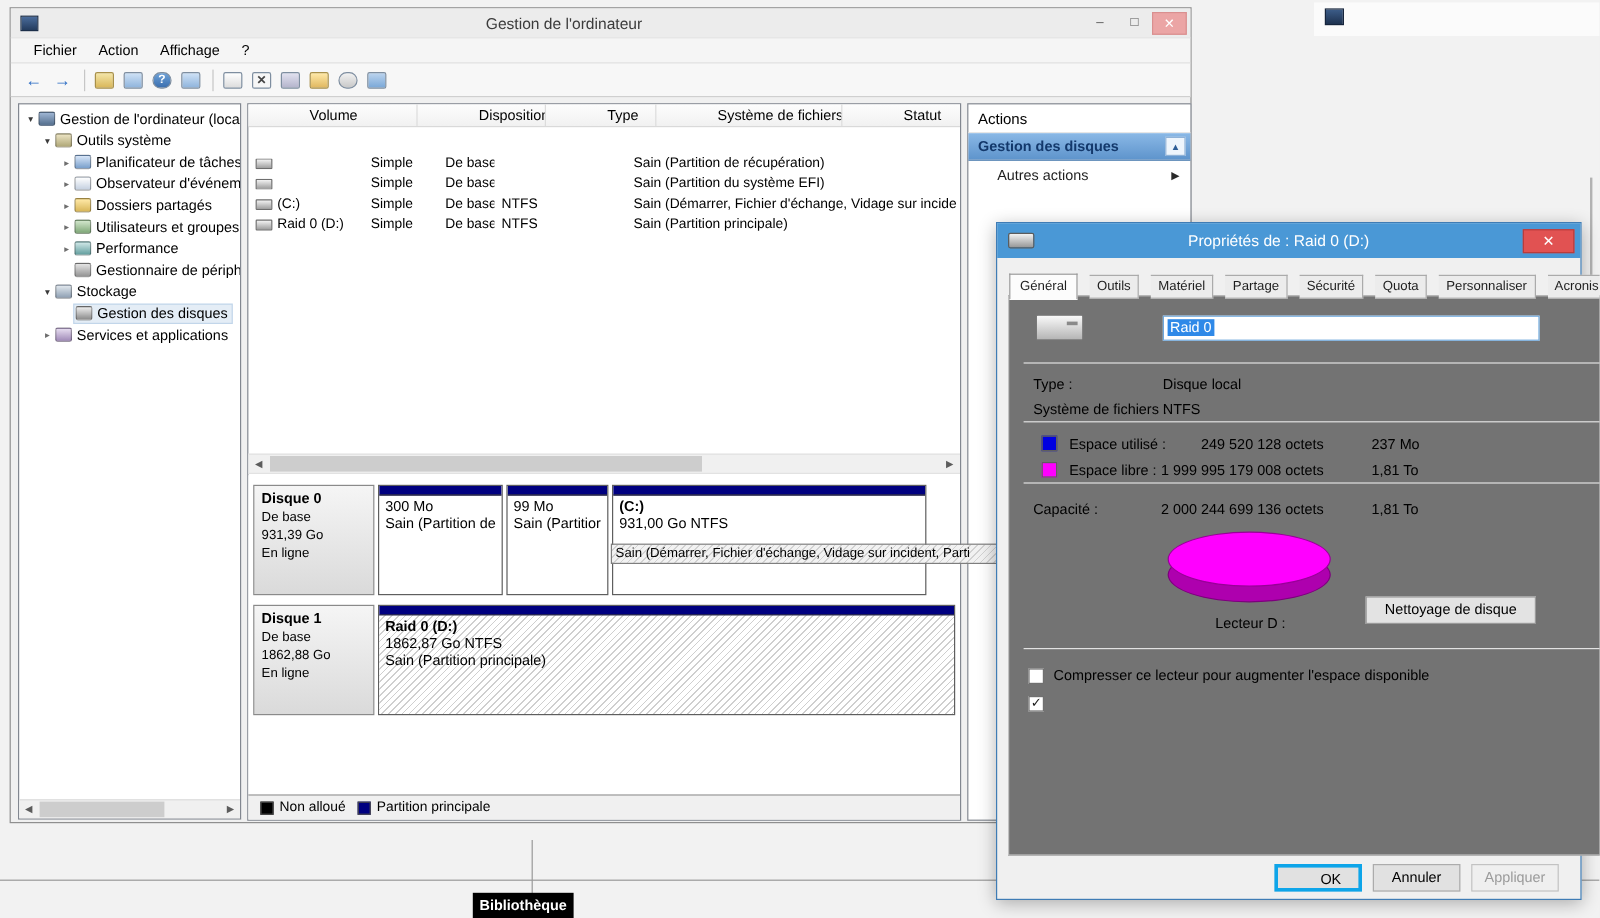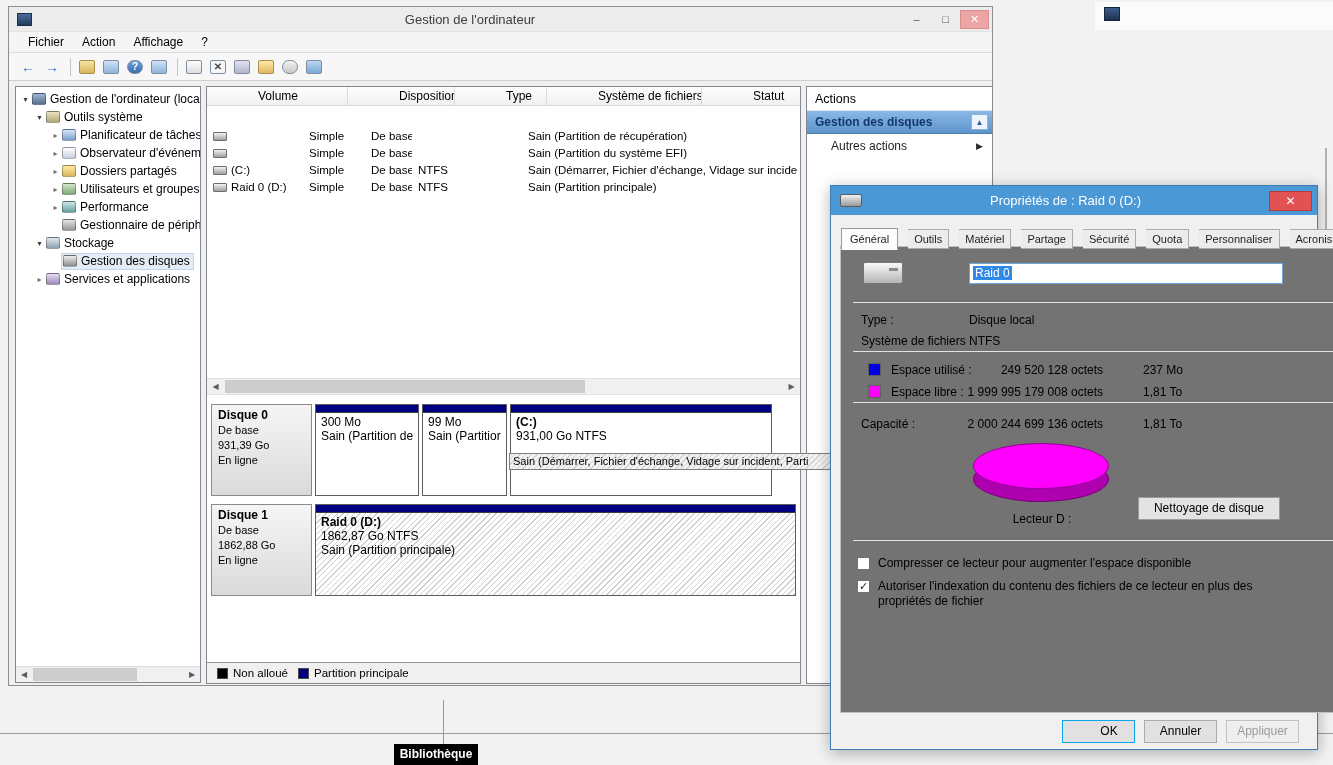--- a/index.html
+++ b/index.html
@@ -144,21 +144,21 @@
   .pie-depth { position:absolute; left:0; top:13px; width:136px; height:46px; border-radius:50%; background:#ae00ae; border:1px solid #7c007c; }
   .pie-top { position:absolute; left:0; top:0; width:136px; height:46px; border-radius:50%; background:#ff00ff; border:1px solid #980098; }
   .drive-label { position:absolute; left:112px; top:265px; width:178px; text-align:center; font-size:12px; }
   .cleanup-btn { position:absolute; left:297px; top:250px; width:142px; height:23px; background:#e3e3e3; border:1px solid #9a9a9a; font-size:12px; text-align:center; line-height:21px; }
   .cb { position:absolute; left:16px; width:13px; height:13px; background:#fff; border:1px solid #707070; font-size:11px; line-height:11px; text-align:center; color:#1e1e1e; }
   #cb1 { top:310px; } #cb2 { top:333px; }
   .cb-label { position:absolute; left:37px; font-size:12px; line-height:15px; }
   #cbl1 { top:309px; white-space:nowrap; } #cbl2 { top:332px; width:424px; }
   .dlg-buttons { position:absolute; left:0; right:18px; top:534px; display:flex; justify-content:flex-end; gap:9px; }
   .btn { width:73px; height:23px; font-size:12px; text-align:center; line-height:21px; background:#e1e1e1; border:1px solid #acacac; }
-  .btn.default { border:1px solid #0ea5e9;padding-left:21px; }
+  .btn.default { border:3px solid #0ea5e9;padding-left:21px; }
   .btn.disabled { color:#9b9b9b; background:#efefef; border-color:#c2c2c2; }
 
   .lib-tip { position:absolute; left:394px; top:744px; width:84px; height:21px; background:#000; color:#fff; font-size:12px; font-weight:bold; text-align:center; line-height:21px; z-index:30; }
 </style>
 </head>
 <body>
 
 <div class="bg-topwin"></div>
 <div class="bg-topicon"></div>
 <div class="bg-hline"></div>
@@ -468,21 +468,20 @@
       <div class="pie-depth"></div>
       <div class="pie-top"></div>
     </div>
     <div class="drive-label">Lecteur D :</div>
     <div class="cleanup-btn">Nettoyage de disque</div>
     <div class="sep" id="sep4"></div>
 
     <span class="cb" id="cb1"></span>
     <span class="cb-label" id="cbl1">Compresser ce lecteur pour augmenter l'espace disponible</span>
     <span class="cb" id="cb2">✓</span>
-    <span class="cb-label" id="cbl2">Autoriser l'indexation du contenu des fichiers de ce lecteur en plus des propriétés de fichier</span>
   </div>
 
   <div class="dlg-buttons">
     <div class="btn default">OK</div>
     <div class="btn">Annuler</div>
     <div class="btn disabled">Appliquer</div>
   </div>
 </div>
 
 <div class="lib-tip">Bibliothèque</div>

